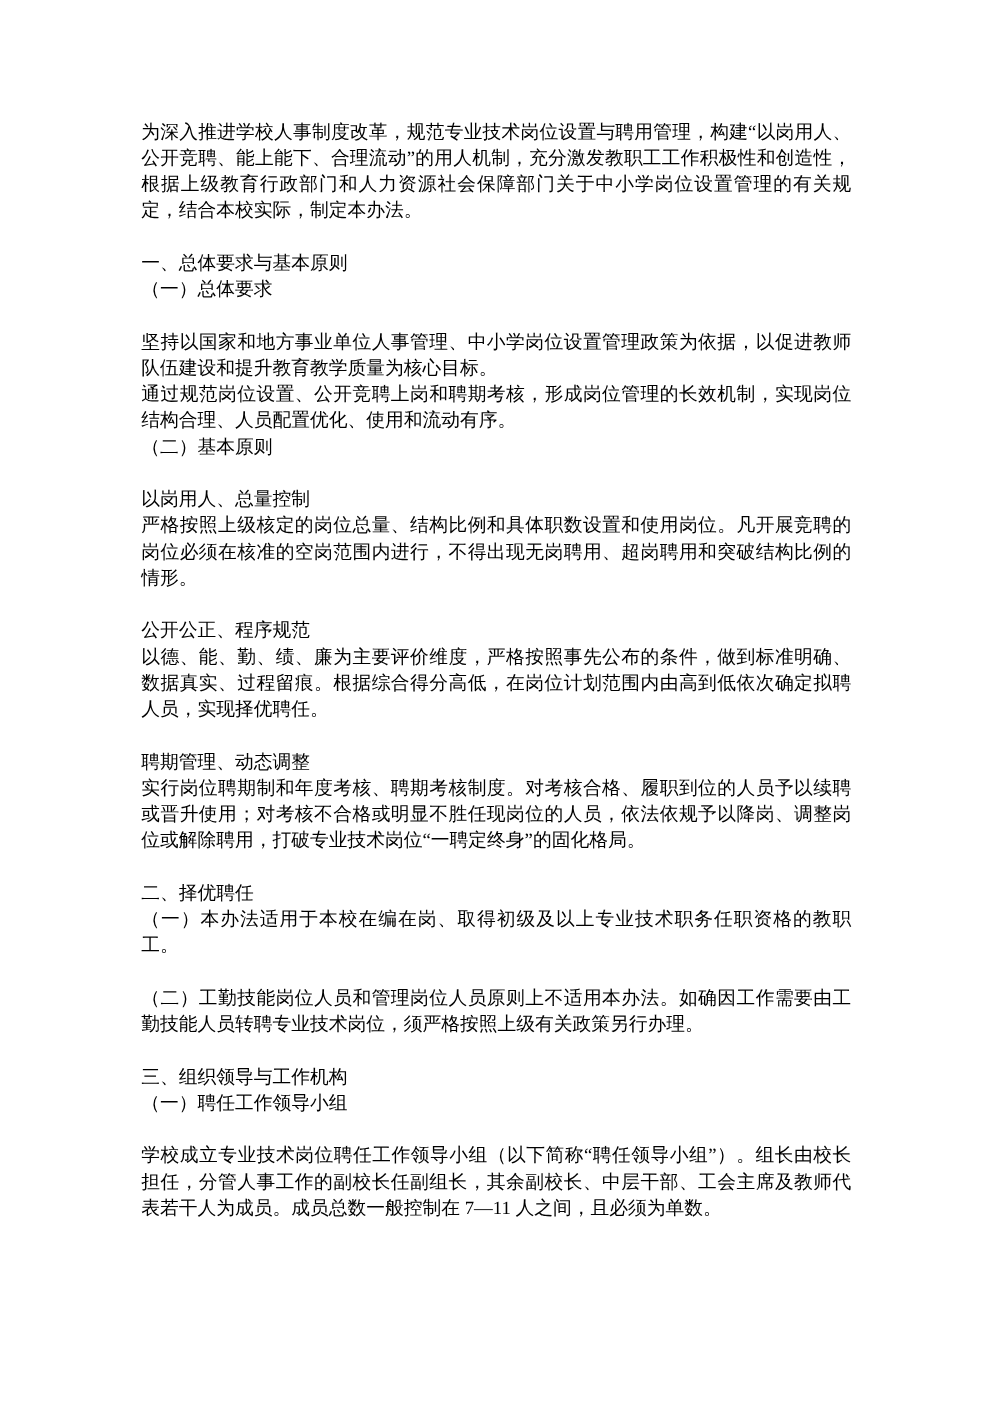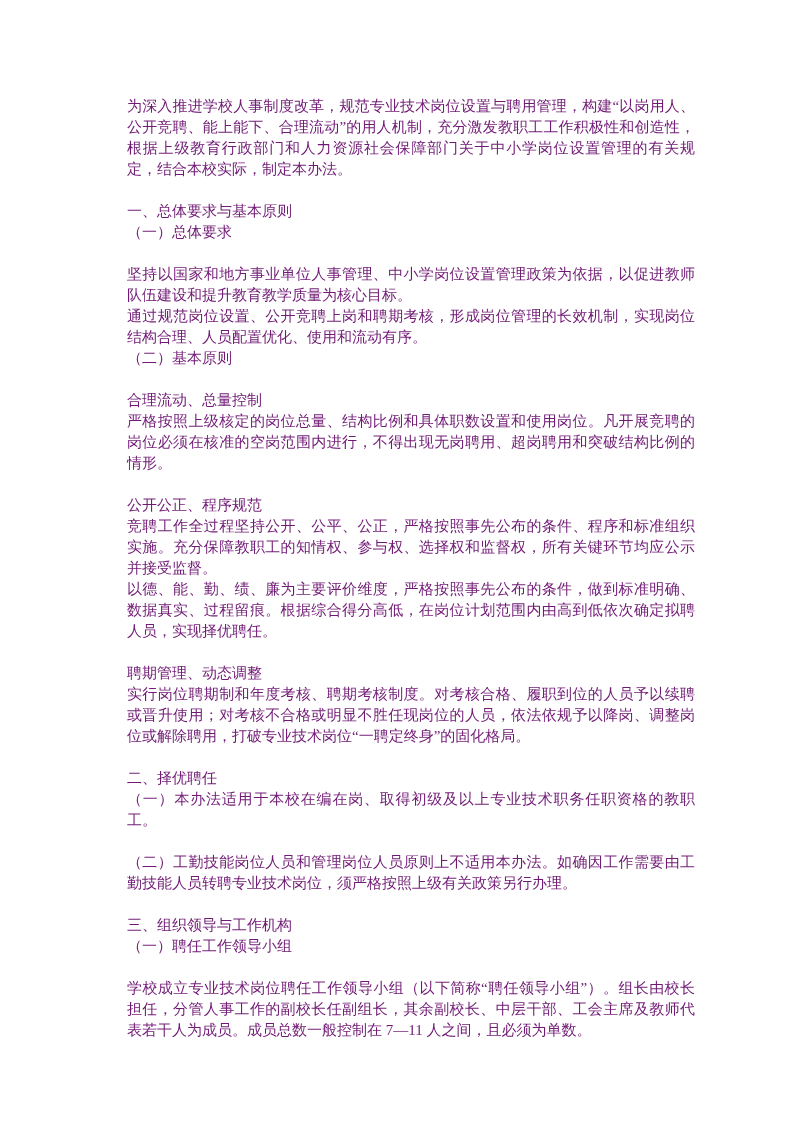--- a/index.html
+++ b/index.html
@@ -12,26 +12,26 @@
     box-sizing: border-box;
     width: 793px;
     height: 1122px;
     margin: 0;
     background: #ffffff;
     overflow: hidden;
   }
   .doc-body {
     position: absolute;
     top: 96px;
-    left: 127px;
+    left: 113px;
     width: 568px;
     font-family: "Liberation Serif", "DejaVu Serif", serif;
     font-size: 15px;
     line-height: 21px;
-    color: #701a75;
+    color: #000000;
     text-align: justify;
   }
   .doc-body p {
     margin: 0;
     padding: 0;
   }
   .doc-body p.gap {
     margin-top: 21px;
   }
 </style>
@@ -39,24 +39,23 @@
 <body>
 
 <div class="page">
   <div class="doc-body">
     <p>为深入推进学校人事制度改革，规范专业技术岗位设置与聘用管理，构建“以岗用人、公开竞聘、能上能下、合理流动”的用人机制，充分激发教职工工作积极性和创造性，根据上级教育行政部门和人力资源社会保障部门关于中小学岗位设置管理的有关规定，结合本校实际，制定本办法。</p>
     <p class="gap">一、总体要求与基本原则</p>
     <p>（一）总体要求</p>
     <p class="gap">坚持以国家和地方事业单位人事管理、中小学岗位设置管理政策为依据，以促进教师队伍建设和提升教育教学质量为核心目标。</p>
     <p>通过规范岗位设置、公开竞聘上岗和聘期考核，形成岗位管理的长效机制，实现岗位结构合理、人员配置优化、使用和流动有序。</p>
     <p>（二）基本原则</p>
-    <p class="gap">合理流动、总量控制</p>
+    <p class="gap">以岗用人、总量控制</p>
     <p>严格按照上级核定的岗位总量、结构比例和具体职数设置和使用岗位。凡开展竞聘的岗位必须在核准的空岗范围内进行，不得出现无岗聘用、超岗聘用和突破结构比例的情形。</p>
     <p class="gap">公开公正、程序规范</p>
-    <p>竞聘工作全过程坚持公开、公平、公正，严格按照事先公布的条件、程序和标准组织实施。充分保障教职工的知情权、参与权、选择权和监督权，所有关键环节均应公示并接受监督。</p>
     <p>以德、能、勤、绩、廉为主要评价维度，严格按照事先公布的条件，做到标准明确、数据真实、过程留痕。根据综合得分高低，在岗位计划范围内由高到低依次确定拟聘人员，实现择优聘任。</p>
     <p class="gap">聘期管理、动态调整</p>
     <p>实行岗位聘期制和年度考核、聘期考核制度。对考核合格、履职到位的人员予以续聘或晋升使用；对考核不合格或明显不胜任现岗位的人员，依法依规予以降岗、调整岗位或解除聘用，打破专业技术岗位“一聘定终身”的固化格局。</p>
     <p class="gap">二、择优聘任</p>
     <p>（一）本办法适用于本校在编在岗、取得初级及以上专业技术职务任职资格的教职工。</p>
     <p class="gap">（二）工勤技能岗位人员和管理岗位人员原则上不适用本办法。如确因工作需要由工勤技能人员转聘专业技术岗位，须严格按照上级有关政策另行办理。</p>
     <p class="gap">三、组织领导与工作机构</p>
     <p>（一）聘任工作领导小组</p>
     <p class="gap">学校成立专业技术岗位聘任工作领导小组（以下简称“聘任领导小组”）。组长由校长担任，分管人事工作的副校长任副组长，其余副校长、中层干部、工会主席及教师代表若干人为成员。成员总数一般控制在 7—11 人之间，且必须为单数。</p>
   </div>

